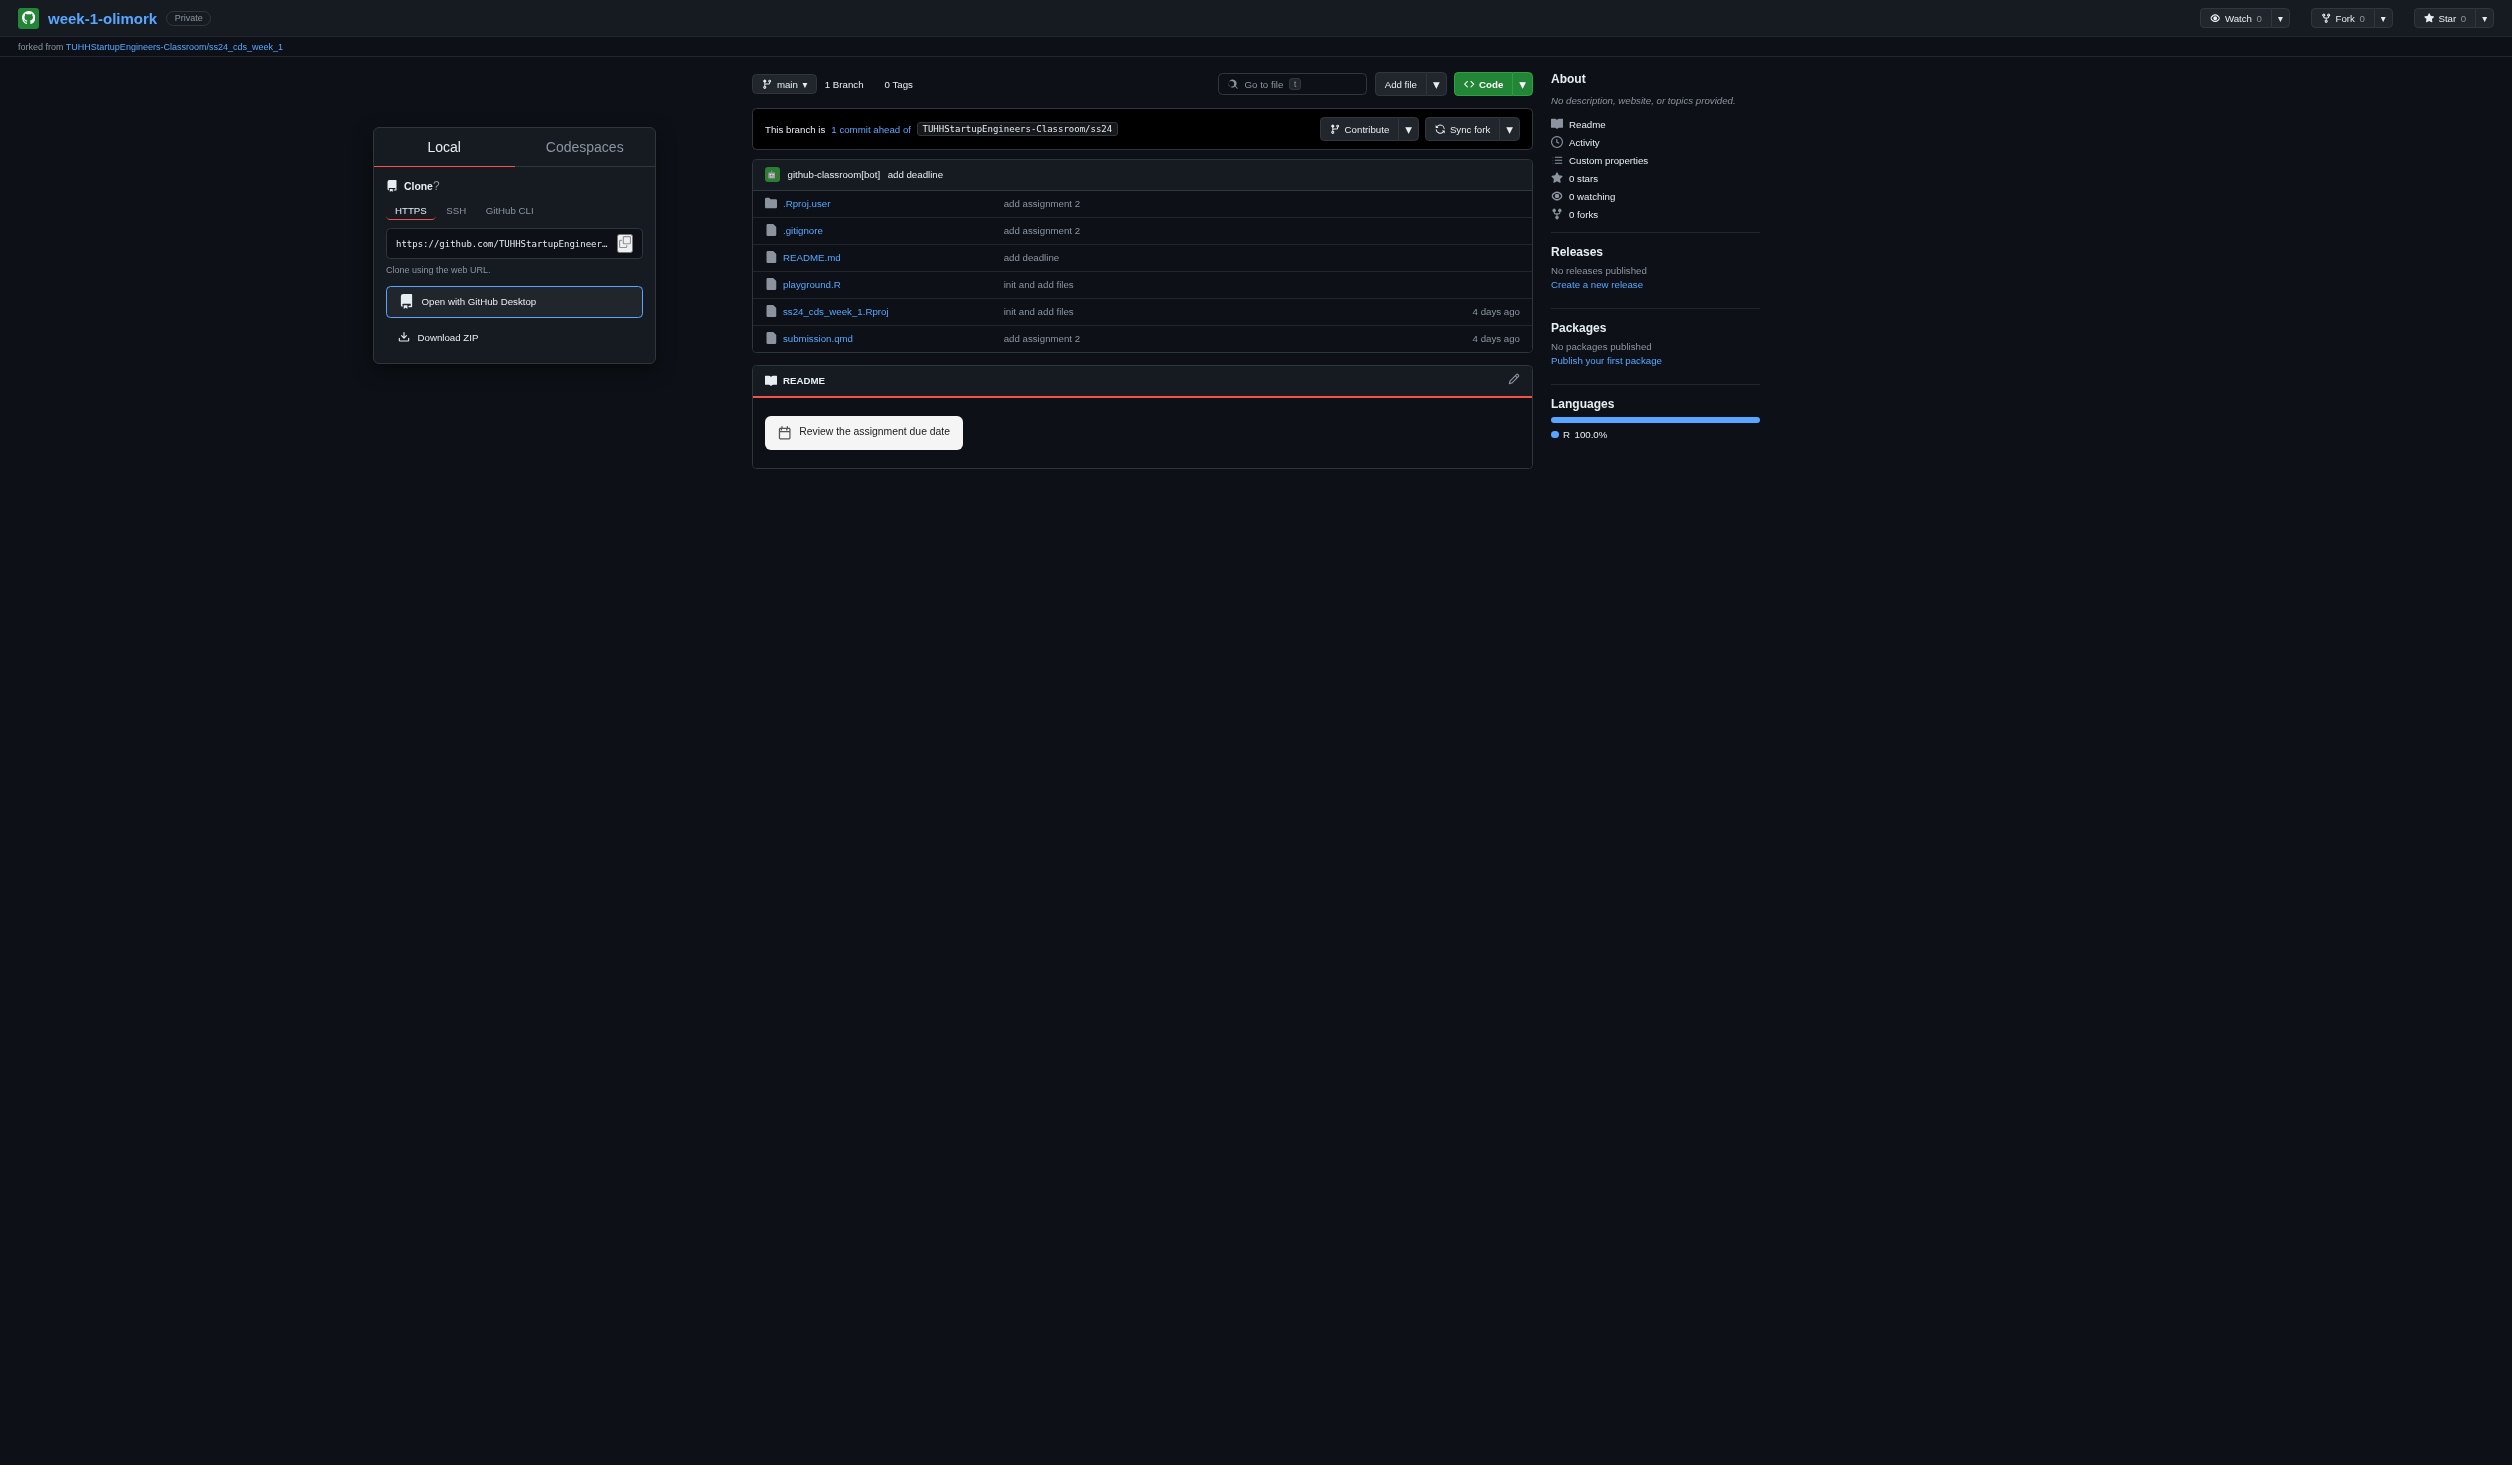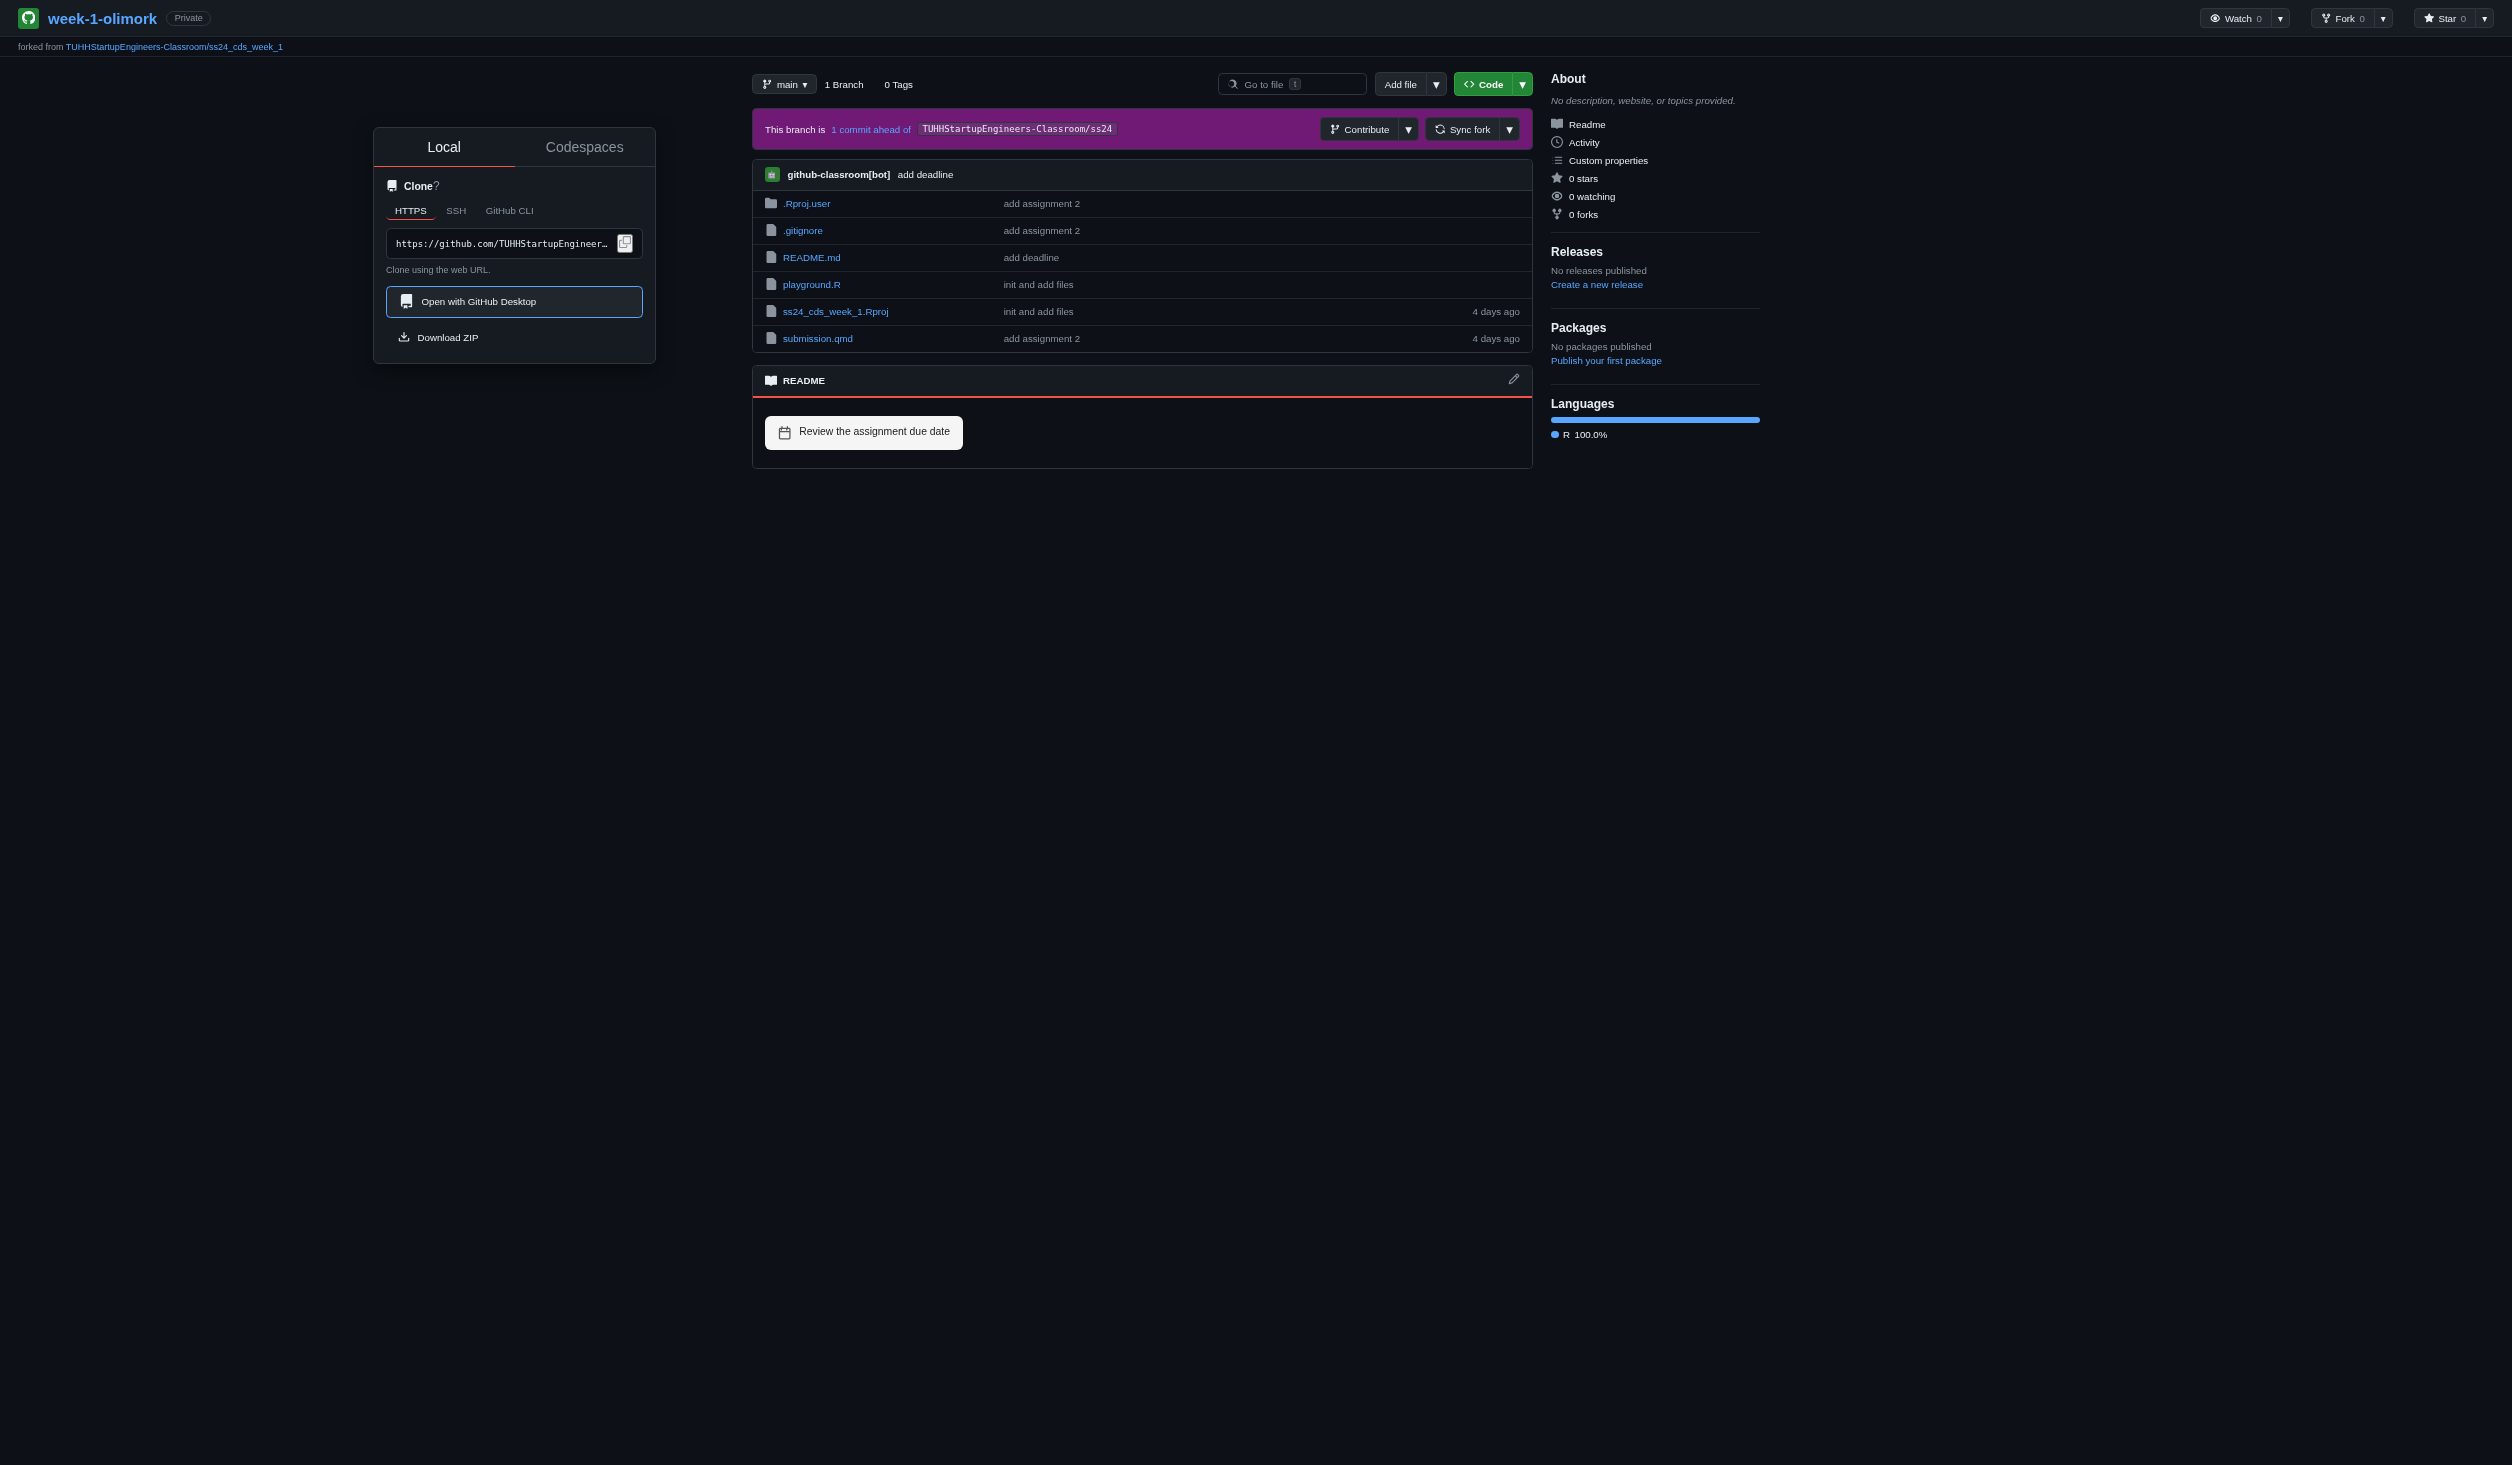--- a/index.html
+++ b/index.html
@@ -174,21 +174,21 @@
       background: #238636;
       border: 0.7px solid #2ea043;
       border-radius: 0 4.5px 4.5px 0;
       color: #fff;
       padding: 3.7px 6px;
       cursor: pointer;
       border-left: 0.7px solid #2ea043;
     }
     
     .commit-banner {
-      background: #701a75;
+      background: #000000;
       border: 0.7px solid #30363d;
       border-radius: 4.5px;
       padding: 7.5px 12px;
       display: flex;
       align-items: center;
       justify-content: space-between;
       margin-bottom: 9px;
       font-size: 9.7px;
     }
     .commit-banner .left { display: flex; align-items: center; gap: 6px; }
@@ -266,21 +266,21 @@
       height: 15px;
       background: #2d7d32;
       border-radius: 3px;
       display: flex;
       align-items: center;
       justify-content: center;
       font-size: 7.5px;
       color: white;
       flex-shrink: 0;
     }
-    .commit-author { color: #e6edf3; font-weight: 700; font-size: 9.7px; }
+    .commit-author { color: #e6edf3; font-weight: 400; font-size: 9.7px; }
     .commit-msg { color: #e6edf3; font-size: 9.7px; }
     .file-row {
       display: flex;
       align-items: center;
       padding: 6px 12px;
       border-bottom: 0.7px solid #21262d;
       background: #0d1117;
     }
     .file-row:last-child { border-bottom: none; }
     .file-icon { width: 12px; color: #8b949e; margin-right: 6px; flex-shrink: 0; }

